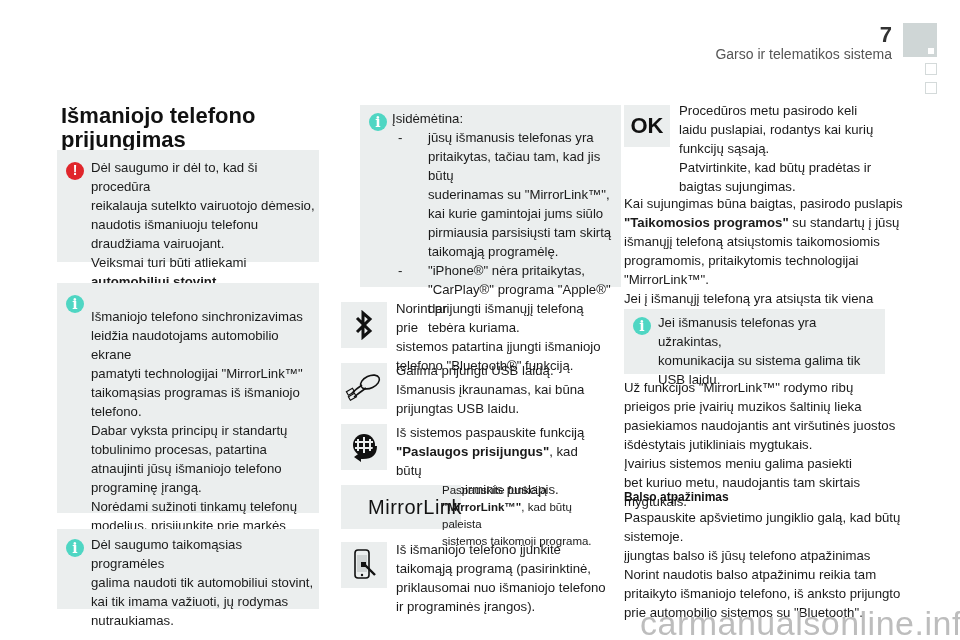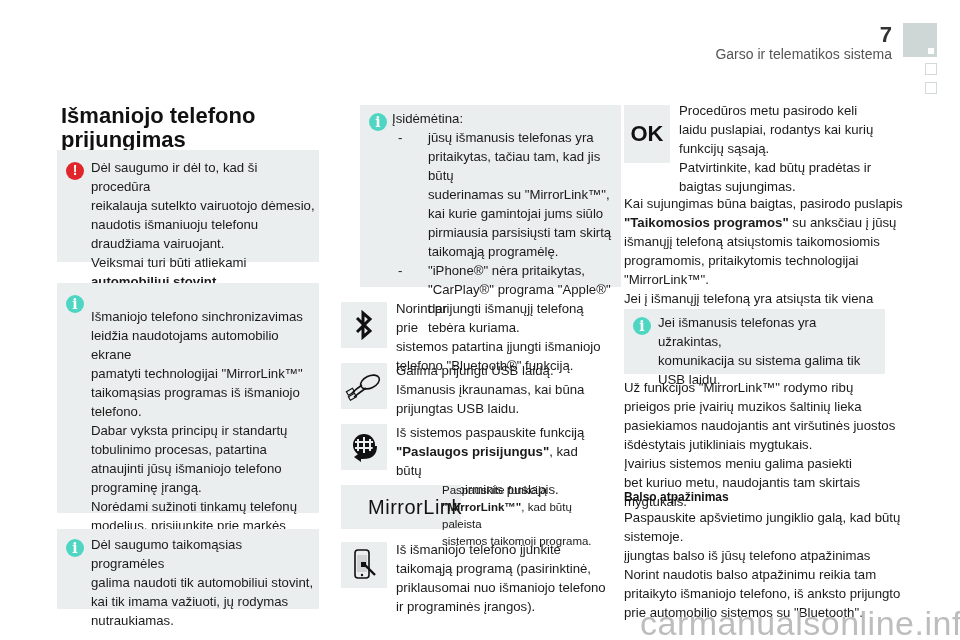--- a/index.html
+++ b/index.html
@@ -160,34 +160,34 @@
       <circle cx="13" cy="27" r="1.2" fill="#111"></circle>
     </svg>
 </div>
 <div class="txt abs" style="left:396px;top:540px;width:210px;">
   <div>Iš išmaniojo telefono įjunkite</div>
   <div>taikomąją programą (pasirinktinė,</div>
   <div>priklausomai nuo išmaniojo telefono</div>
   <div>ir programinės įrangos).</div>
 </div>
 
-<div class="pic" style="left:624px;top:105px;width:46px;height:58px;">
+<div class="pic" style="left:624px;top:105px;width:46px;height:42px;">
   <span style="font-size:22px;font-weight:bold;color:#111;">OK</span>
 </div>
 <div class="txt abs" style="left:679px;top:101px;width:215px;">
   <div>Procedūros metu pasirodo keli</div>
   <div>laidu puslapiai, rodantys kai kurių</div>
   <div>funkcijų sąsają.</div>
   <div>Patvirtinkite, kad būtų pradėtas ir</div>
   <div>baigtas sujungimas.</div>
 </div>
 
 <div class="txt abs" style="left:624px;top:194px;width:280px;">
   <div>Kai sujungimas būna baigtas, pasirodo puslapis</div>
-  <div><span class="bold">"Taikomosios programos"</span><span> su anksčiau į jūsų</span></div>
+  <div><span class="bold">"Taikomosios programos"</span><span> su standartų į jūsų</span></div>
   <div>išmanųjį telefoną atsiųstomis taikomosiomis</div>
   <div>programomis, pritaikytomis technologijai</div>
   <div>"MirrorLink™".</div>
   <div>Jei į išmanųjį telefoną yra atsiųsta tik viena</div>
   <div>taikomoji programa, ji paleidžiama automatiškai.</div>
 </div>
 
 <div class="box" style="left:624px;top:309px;width:261px;height:65px;">
   <div class="icon-i" style="left:9px;top:8px;"></div>
   <div class="txt" style="position:absolute;left:34px;top:4px;width:225px;">

